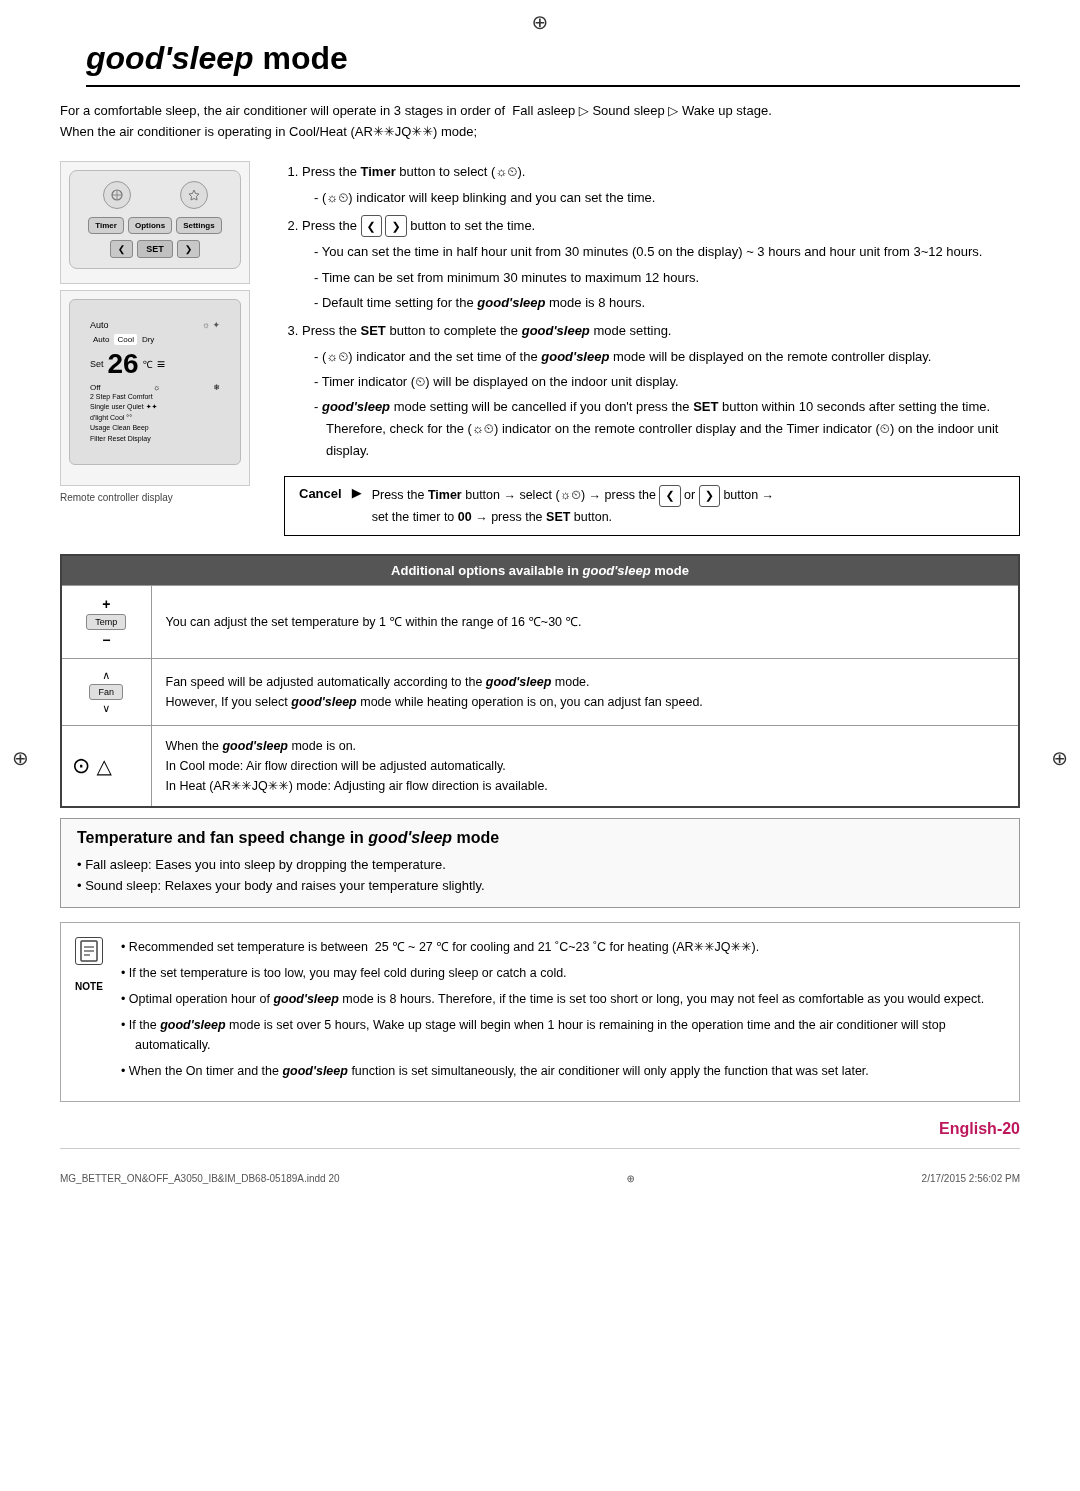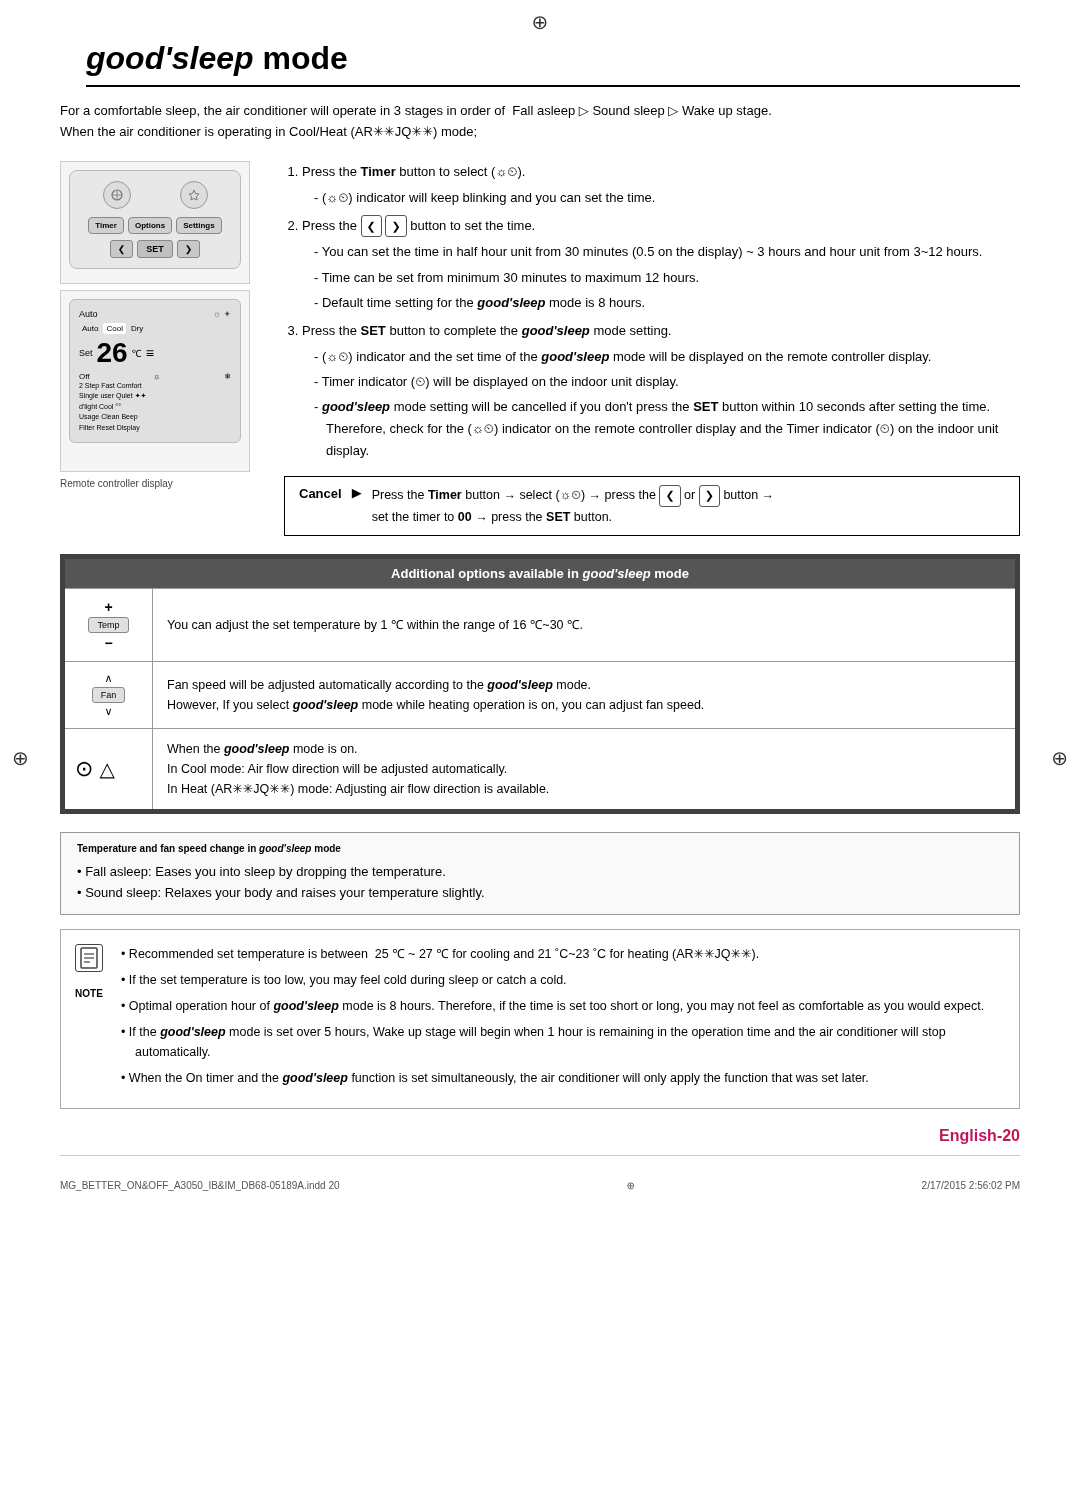--- a/index.html
+++ b/index.html
@@ -135,22 +135,22 @@
       background: #c8c8c8;
       border-radius: 3px;
       padding: 3px 7px;
       font-size: 9px;
     }
     
     .remote-display {
       background: #e0e0e0;
       border: 1px solid #bbb;
       border-radius: 6px;
-      padding: 9px;
-      margin-bottom: 20px;
+      padding: 20px;
+      margin-bottom: 12px;
     }
     .display-top-row {
       display: flex;
       justify-content: space-between;
       font-size: 9px;
       margin-bottom: 4px;
     }
     .display-mode-row {
       display: flex;
       gap: 2px;
@@ -241,23 +241,23 @@
       font-size: 13px;
       flex-shrink: 0;
     }
     .cancel-text {
       font-size: 12.5px;
       line-height: 1.6;
     }
 
     
     .additional-table {
-      border: 5px solid #404040;
+      border: 2px solid #404040;
       width: 100%;
-      margin-bottom: 18px;
+      margin-bottom: 10px;
       border-collapse: collapse;
       padding-left: 21px;
     }
     .additional-table-header {
       background: #555;
       color: #fff;
       font-weight: bold;
       font-size: 13px;
       text-align: center;
       padding: 7px 10px;
@@ -288,21 +288,21 @@
 
     
     .fan-speed-box {
       border: 1px solid #999;
       padding: 10px 16px;
       margin-bottom: 14px;
       background: #f9f9f9;
     }
     .fan-speed-title {
       font-weight: bold;
-      font-size: 10px;
+      font-size: 16px;
       margin-bottom: 8px;
     }
     .fan-speed-box ul {
       list-style: none;
       padding-left: 0;
     }
     .fan-speed-box ul li {
       padding-left: 14px;
       text-indent: -14px;
       line-height: 1.6;

